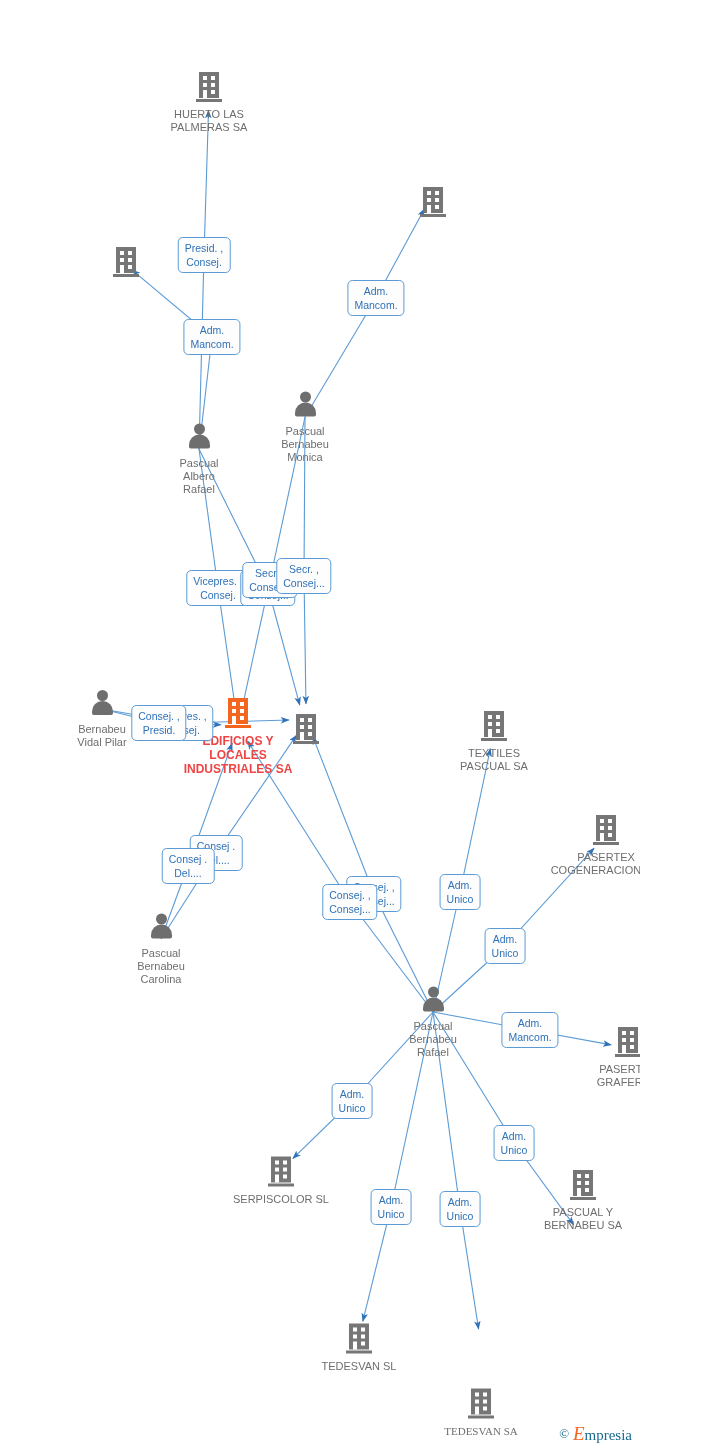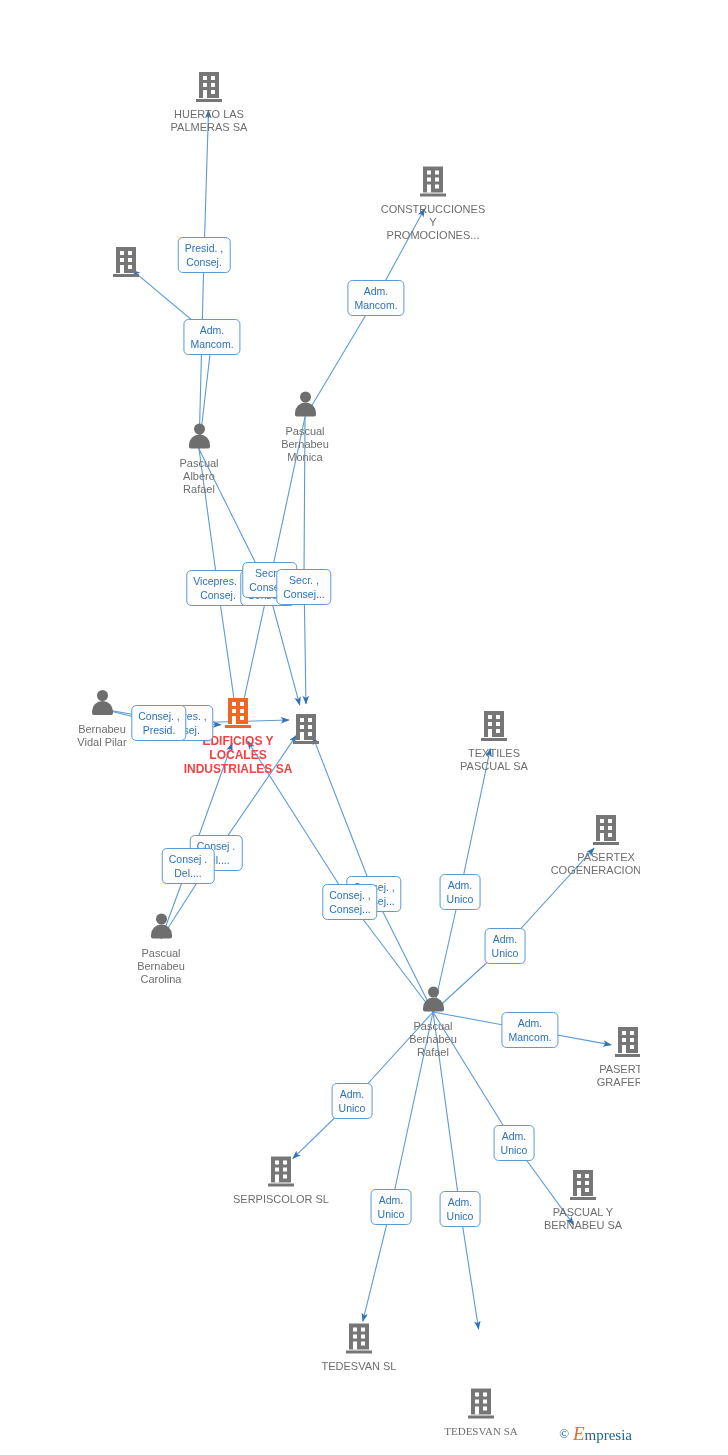--- a/index.html
+++ b/index.html
@@ -104,23 +104,20 @@
       <div class="node company" style="left: 209px; top: 103px;">
         <span class="ico"><span class="bld"><span class="body"></span><i class="w1"></i><i class="w2"></i><i class="w3"></i><i class="w4"></i><i class="w5"></i><i class="door"></i><span class="base"></span></span></span>
         <span class="cap">HUERTO LAS
 PALMERAS SA</span>
       </div>
       <div class="node company" style="left: 126px; top: 264px;">
         <span class="ico"><span class="bld"><span class="body"></span><i class="w1"></i><i class="w2"></i><i class="w3"></i><i class="w4"></i><i class="w5"></i><i class="door"></i><span class="base"></span></span></span>
       </div>
       <div class="node company" style="left: 433px; top: 204px;">
         <span class="ico"><span class="bld"><span class="body"></span><i class="w1"></i><i class="w2"></i><i class="w3"></i><i class="w4"></i><i class="w5"></i><i class="door"></i><span class="base"></span></span></span>
-        <span class="cap">CONSTRUCCIONES
-Y
-PROMOCIONES...</span>
       </div>
       <div class="node person" style="left: 199px; top: 459px;">
         <span class="ico"><span class="psn"><span class="head"></span><span class="torso"></span></span></span>
         <span class="cap">Pascual
 Albero
 Rafael</span>
       </div>
       <div class="node person" style="left: 305px; top: 427px;">
         <span class="ico"><span class="psn"><span class="head"></span><span class="torso"></span></span></span>
         <span class="cap">Pascual
@@ -192,21 +189,21 @@
       <div class="chip" style="left: 212px; top: 337px;">Adm.
 Mancom.</div>
       <div class="chip" style="left: 376px; top: 298px;">Adm.
 Mancom.</div>
       <div class="chip" style="left: 218px; top: 588px;">Vicepres. ,
 Consej.</div>
       <div class="chip" style="left: 268px; top: 588px;">Presid. ,
 Consej...</div>
       <div class="chip" style="left: 270px; top: 580px;">Secr. ,
 Consej...</div>
-      <div class="chip" style="left: 304px; top: 576px; margin-top: 11px;">Secr. ,
+      <div class="chip" style="left: 304px; top: 576px;">Secr. ,
 Consej...</div>
       <div class="chip" style="left: 182px; top: 723px;">Vicepres. ,
 Consej.</div>
       <div class="chip" style="left: 159px; top: 723px;">Consej. ,
 Presid.</div>
       <div class="chip" style="left: 216px; top: 853px;">Consej .
 Del....</div>
       <div class="chip" style="left: 188px; top: 866px;">Consej .
 Del....</div>
       <div class="chip" style="left: 374px; top: 894px;">Consej. ,

